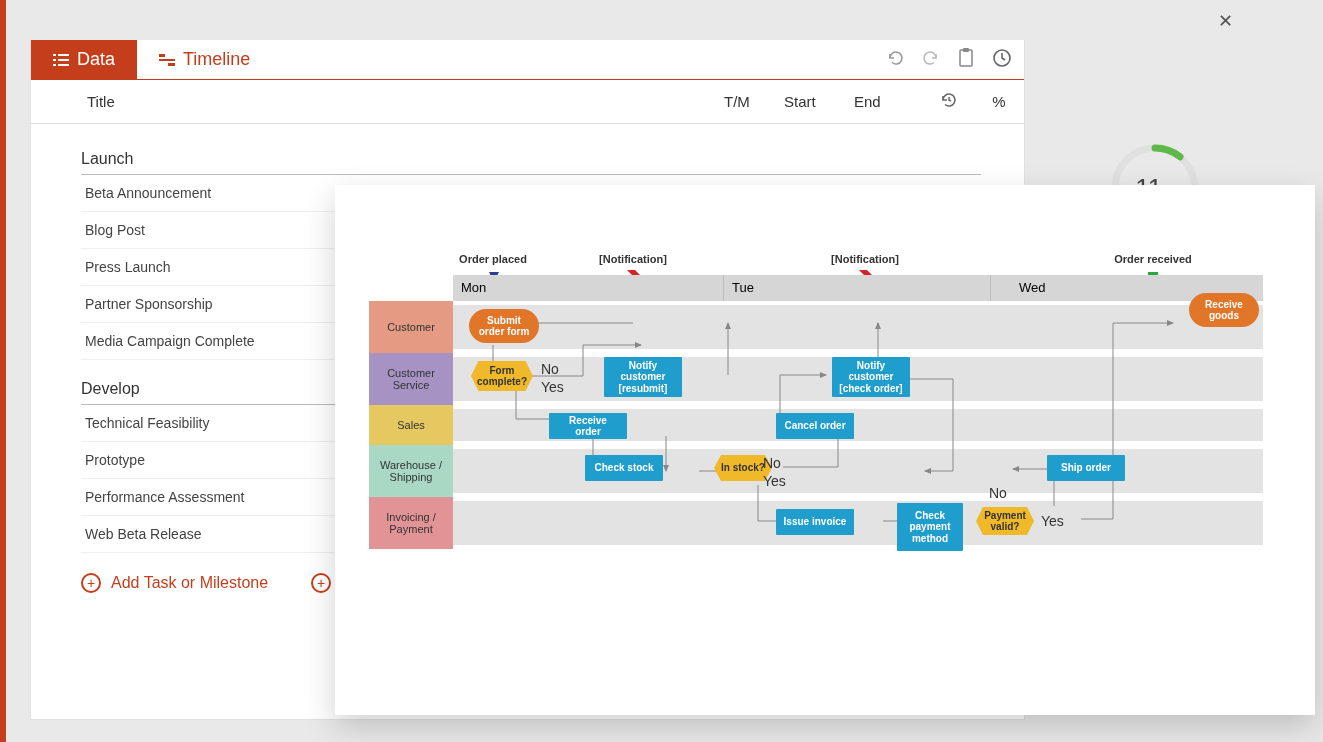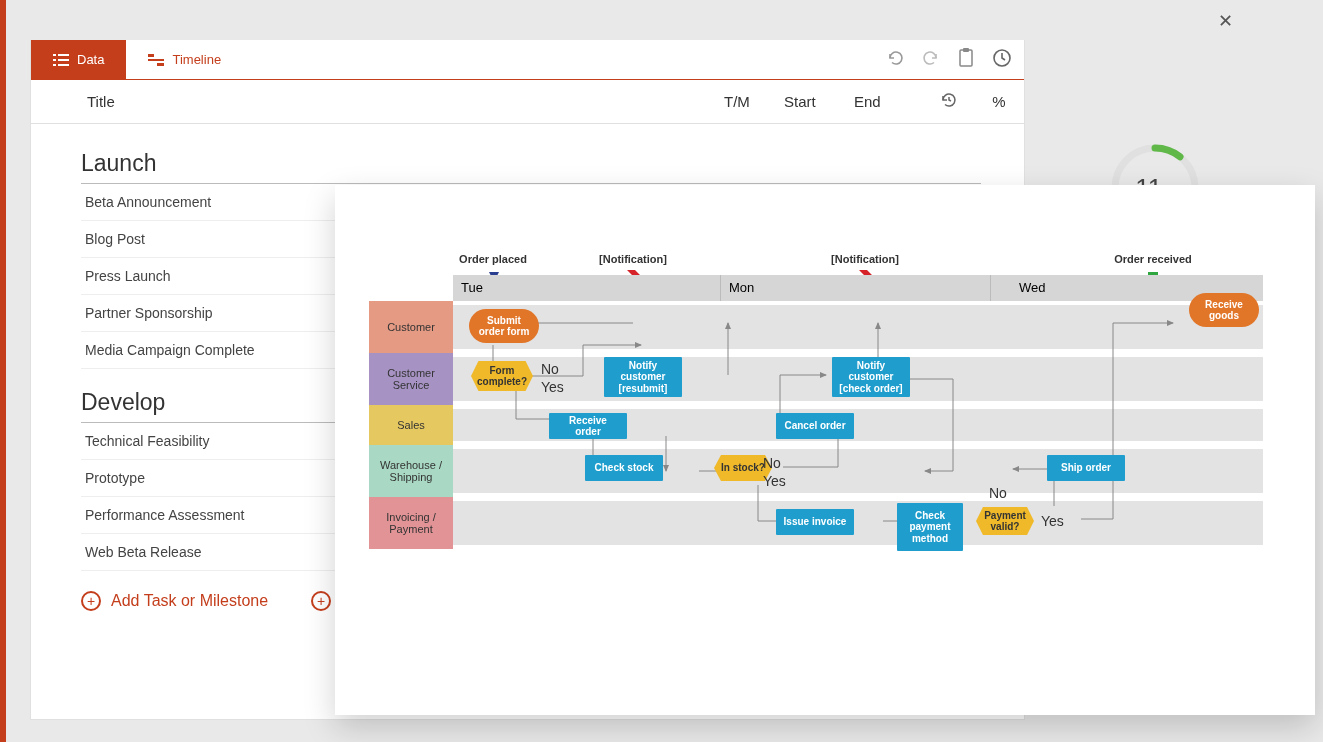--- a/index.html
+++ b/index.html
@@ -32,21 +32,21 @@
       height: 40px;
       border-bottom: 1px solid #c43e1c;
       position: relative;
     }
     .tab {
       display: flex;
       align-items: center;
       gap: 8px;
       padding: 0 22px;
       height: 100%;
-      font-size: 13px;
+      font-size: 18px;
       cursor: pointer;
     }
     .tab.active {
       background: #c43e1c;
       color: #fff;
     }
     .tab.inactive { color: #c43e1c; }
     .tab-icon { display: inline-flex; }
     .toolbar-right {
       position: absolute;
@@ -75,21 +75,21 @@
     .col-hist { width: 50px; text-align: center; }
     .col-pct { width: 50px; text-align: center; }
 
     .content { padding-top: 26px; }
     .group {
       margin-left: 50px;
       width: 900px;
       margin-bottom: 20px;
     }
     .group-title {
-      font-size: 23px;
+      font-size: 16px;
       color: #333;
       padding-bottom: 6px;
       border-bottom: 1px solid #bbb;
     }
     .task {
       font-size: 14px;
       color: #444;
       padding: 10px 4px;
       border-bottom: 1px solid #eee;
       cursor: pointer;
@@ -408,22 +408,22 @@
       </span>
       <span class="tl-label" style="left:700px">Order received</span>
       <span class="tl-mark" style="left:695px">
         <svg width="10" height="10">
             <rect width="10" height="10" fill="#2fa63f"></rect>
           </svg>
       </span>
     </div>
 
     <div class="day-header">
+      <div class="day-cell day-mon">Mon</div>
       <div class="day-cell day-tue">Tue</div>
-      <div class="day-cell day-mon">Mon</div>
       <div class="day-cell day-wed">Wed</div>
     </div>
 
     <div class="lane customer">
       <div class="lane-head">Customer</div>
       <div class="lane-body"></div>
     </div>
     <div class="lane service">
       <div class="lane-head">Customer Service</div>
       <div class="lane-body"></div>

